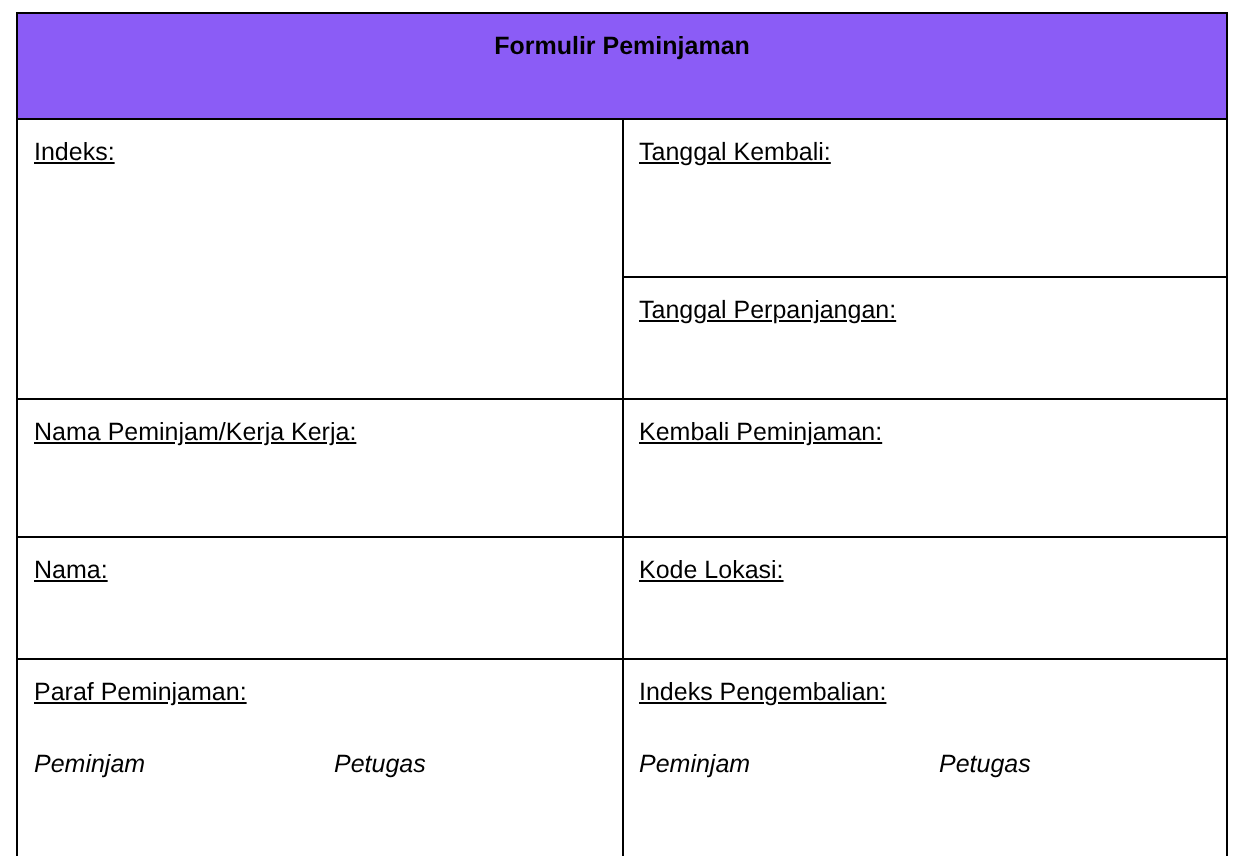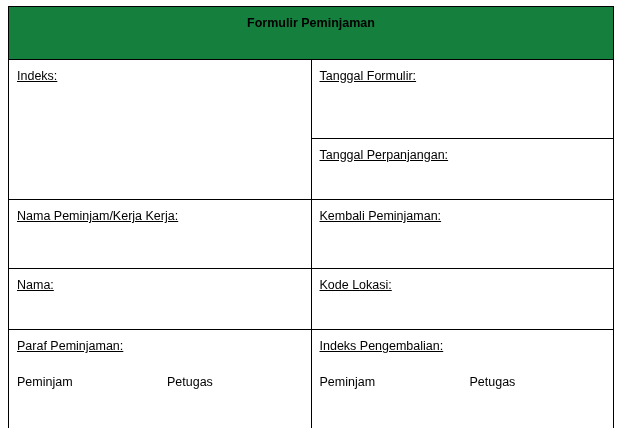--- a/index.html
+++ b/index.html
@@ -27,37 +27,38 @@
     margin-top: 2px;
   }
   table.form td {
     border: 1px solid #000000;
     vertical-align: top;
     padding: 8px 8px 4px 8px;
     font-size: 12.5px;
     line-height: 1.3;
   }
   td.title-cell {
-    background: #15803d;
+    background: #8b5cf6;
     text-align: center;
     font-weight: bold;
     font-size: 13.5px;
     height: 40px;
     vertical-align: middle;
     padding: 4px;
   }
   .label {
     display: block;
     white-space: nowrap;
     text-decoration: underline;
   }
   .sig-row {
     margin-top: 20px;
     display: block;
     white-space: nowrap;
+    font-style: italic;
   }
   .sig-row .sig-a {
     display: inline-block;
     width: 150px;
   }
   .sig-row .sig-b {
     display: inline-block;
   }
   .h-tall { height: 66px; }
   .h-mid  { height: 56px; }
@@ -78,21 +79,21 @@
 
       <tr>
         <td class="title-cell" colspan="2">Formulir Peminjaman</td>
       </tr>
 
       <tr>
         <td class="h-tall" rowspan="2">
           <span class="label">Indeks:</span>
         </td>
         <td class="h-tall">
-          <span class="label">Tanggal Formulir:</span>
+          <span class="label">Tanggal Kembali:</span>
         </td>
       </tr>
 
       <tr>
         <td class="h-short">
           <span class="label">Tanggal Perpanjangan:</span>
         </td>
       </tr>
 
       <tr>

